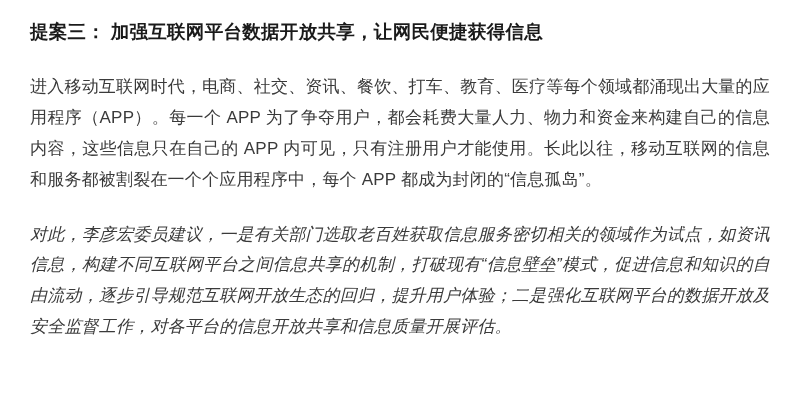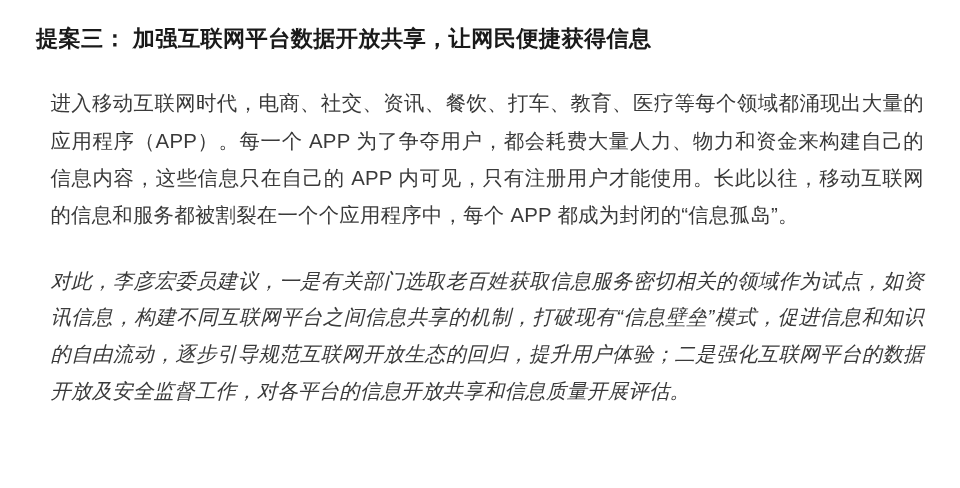--- a/index.html
+++ b/index.html
@@ -26,21 +26,21 @@
     font-weight: bold;
     color: #1a1a1a;
     letter-spacing: 0.3px;
     line-height: 1.5;
     margin: 0 0 26px 0;
   }
   .body-paragraph {
     font-size: 17px;
     line-height: 1.82;
     color: #3a3a3a;
-    margin: 0 0 24px 12px;
+    margin: 0 0 24px 0;
     text-align: justify;
     letter-spacing: 0.2px;
   }
   .body-paragraph:last-child {
     margin-bottom: 0;
     font-style: italic;
   }
 </style>
 </head>
 <body>

